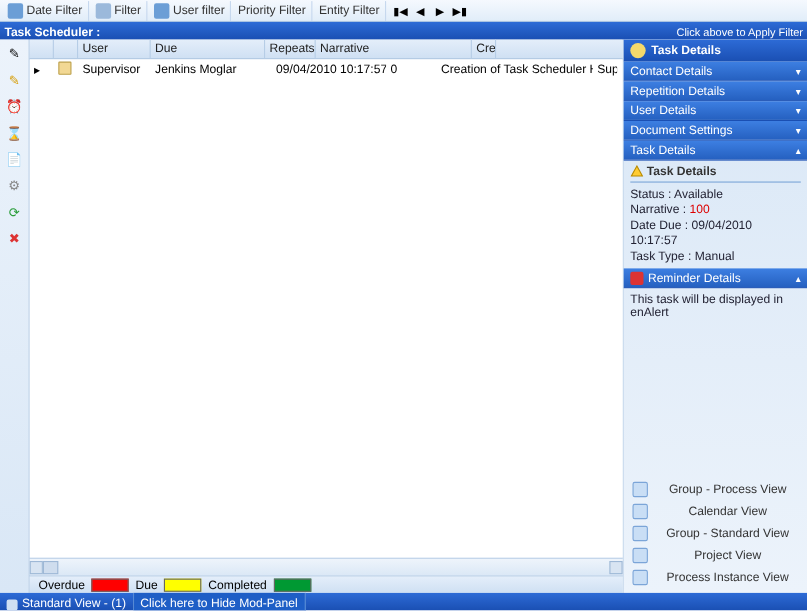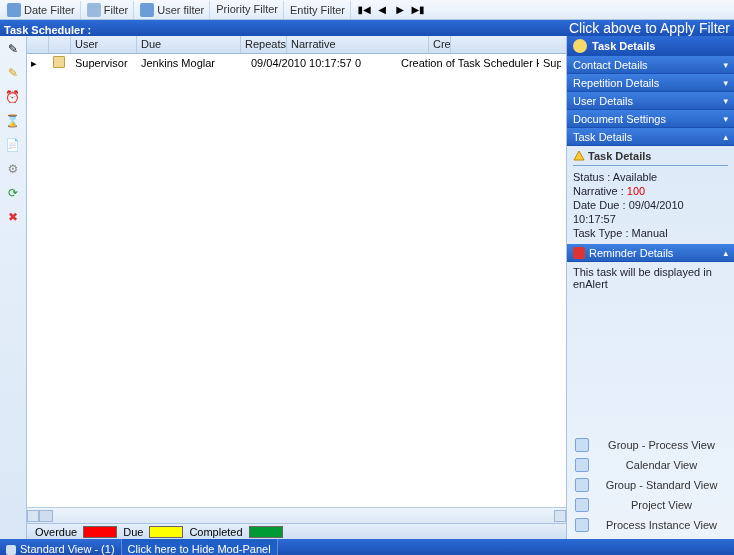--- a/index.html
+++ b/index.html
@@ -1,25 +1,25 @@
 <!DOCTYPE html>
 <html><head>
 <meta charset="utf-8">
 <style>
 * { box-sizing: border-box; margin: 0; padding: 0; font-family: Tahoma, Arial, sans-serif; font-size: 11px; }
 body { width: 734px; height: 555px; background: #fff; overflow: hidden; position: relative; }
 
-.toolbar { height: 20px; background: linear-gradient(#f5f9fe,#e1edf9); border-bottom: 1px solid #a9c3e2; display: flex; align-items: center; padding: 0 2px; }
+.toolbar { height: 20px; background: linear-gradient(#f5f9fe,#e1edf9); border-bottom: 1px solid #a9c3e2; display: flex; align-items: flex-end; padding: 0 2px; }
 .tb-btn { display: flex; align-items: center; gap: 3px; padding: 1px 5px; margin-right: 1px; border-right: 1px solid #c6d8ee; height: 18px; cursor: pointer; color: #333; }
 .tb-ico { width: 14px; height: 14px; display: inline-block; background: #6b9ed6; border-radius: 2px; }
 .nav-grp { display: flex; align-items: center; margin-left: 4px; gap: 2px; }
 .nav-b { width: 16px; height: 16px; display: inline-flex; align-items: center; justify-content: center; cursor: pointer; color: #000; font-size: 10px; }
 
 .hdr-bar { height: 16px; background: linear-gradient(#2d6bd6,#1a4fb3); color: #fff; display: flex; align-items: flex-end; padding: 0 4px; font-weight: bold; }
-.hdr-bar .apply { margin-left: auto; font-weight: normal; font-size: 14px; }
+.hdr-bar .apply { margin-left: auto; font-weight: normal; font-size: 10px; }
 
 .main { display: flex; height: 503px; }
 .left-tb { width: 27px; background: linear-gradient(#ecf3fb,#d9e7f6); border-right: 1px solid #a9c3e2; display: flex; flex-direction: column; align-items: center; padding-top: 4px; gap: 6px; }
 .lt-ico { width: 18px; height: 18px; border-radius: 2px; cursor: pointer; display: flex; align-items: center; justify-content: center; font-size: 12px; }
 
 .center { flex: 1; display: flex; flex-direction: column; border-right: 1px solid #a9c3e2; min-width: 0; }
 .grid-head { display: flex; height: 18px; background: linear-gradient(#e4eefa,#cfe0f3); border-bottom: 1px solid #9bb9db; }
 .gh { border-right: 1px solid #b6cde6; padding: 2px 4px; color: #222; overflow: hidden; white-space: nowrap; }
 .col-ic { width: 22px; } .col-ic2 { width: 22px; } .col-user { width: 66px; } .col-client { width: 110px; } .col-due { width: 104px; } .col-rep { width: 46px; } .col-nar { width: 142px; } .col-cre { width: 22px; }
 

